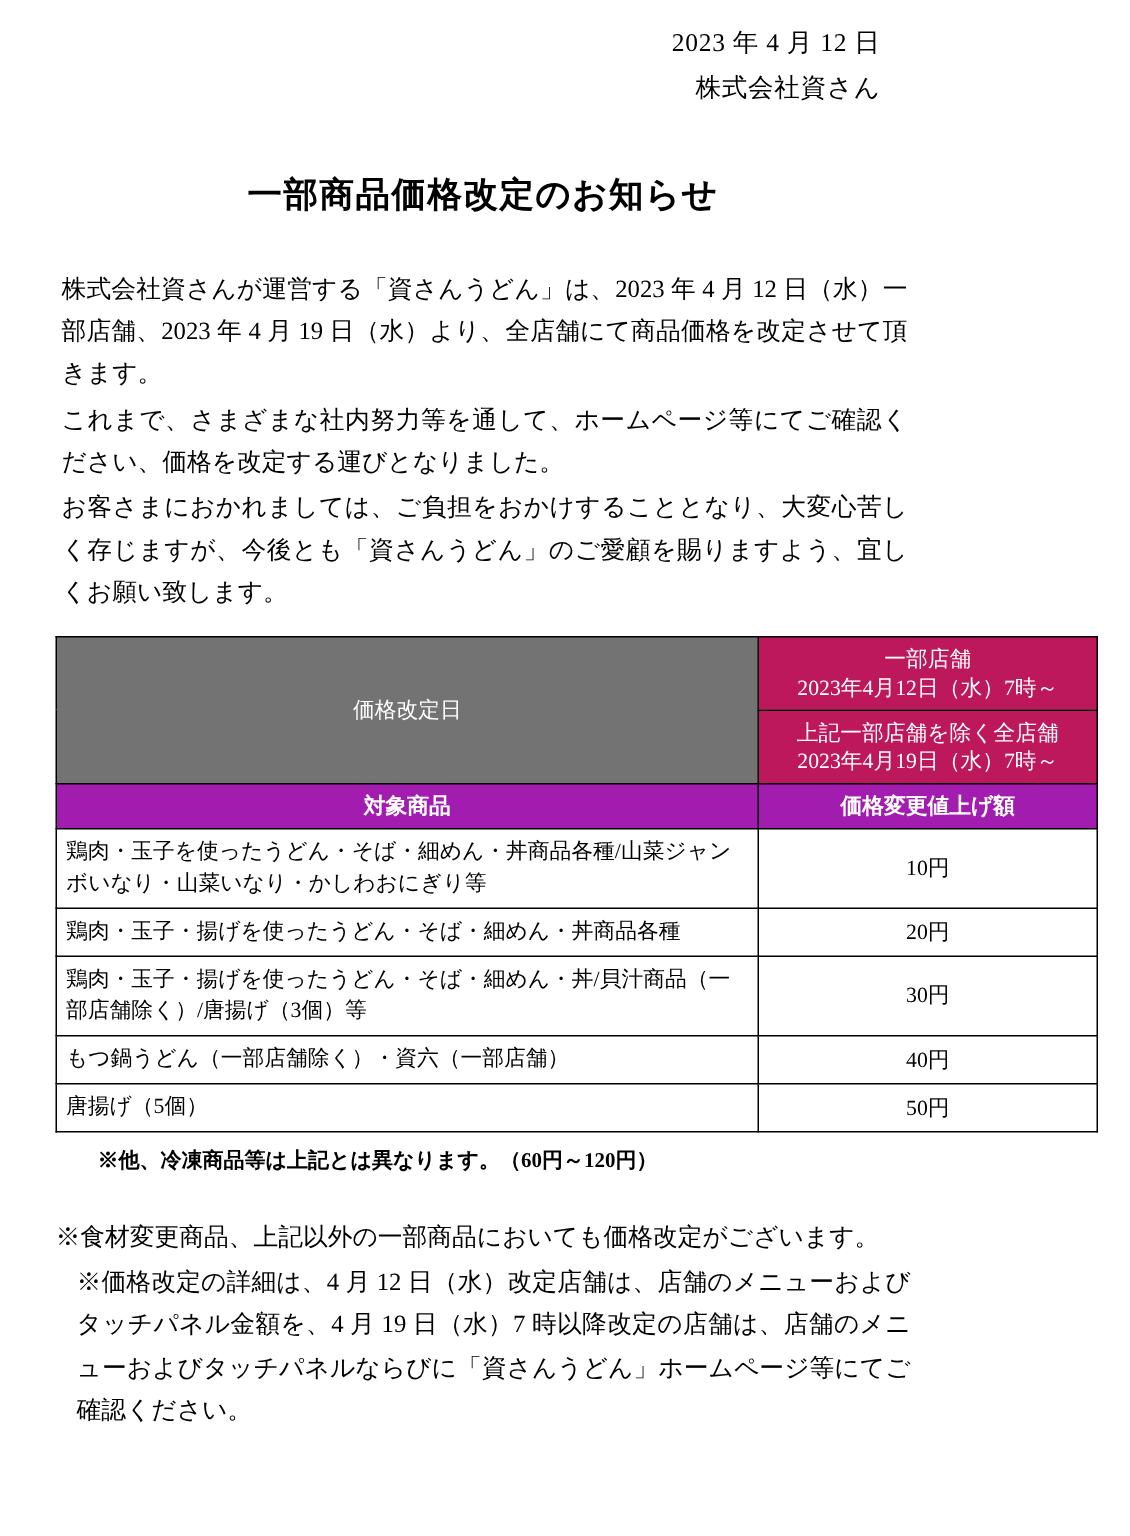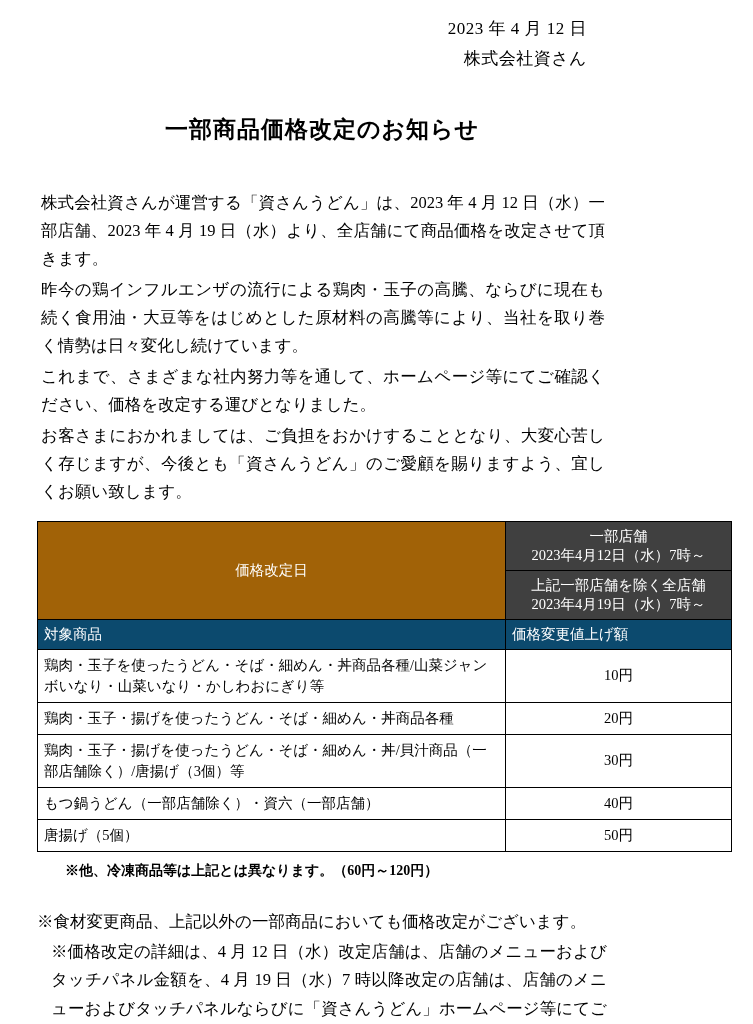--- a/index.html
+++ b/index.html
@@ -29,21 +29,21 @@
   }
   .header-line {
     display: block;
     letter-spacing: 0.5px;
   }
   .doc-title {
     text-align: center;
     font-size: 23px;
     font-weight: bold;
     margin-top: 40px;
-    margin-bottom: 44px;
+    margin-bottom: 34px;
     letter-spacing: 1px;
   }
   .body-text {
     font-size: 16.5px;
     line-height: 1.72;
     text-align: justify;
     text-justify: inter-ideograph;
     margin: 0 2px 0 4px;
   }
   .para {
@@ -56,33 +56,33 @@
     margin: 14px auto 0 auto;
     table-layout: fixed;
   }
   table.price-table td {
     border: 1px solid #000000;
     padding: 5px 6px;
     font-size: 14.5px;
     vertical-align: middle;
   }
   .hdr-black {
-    background: #0c4a6e;
+    background: #a21caf;
     color: #ffffff;
-    text-align: left;
-    font-weight: normal;
+    text-align: center;
+    font-weight: bold;
   }
   .hdr-label {
-    background: #a16207;
+    background: #737373;
     color: #ffffff;
     text-align: center;
     width: 455px;
   }
   .hdr-right {
-    background: #404040;
+    background: #be185d;
     color: #ffffff;
     text-align: center;
   }
   .cell-item {
     text-align: left;
     line-height: 1.45;
   }
   .cell-amount {
     text-align: center;
     width: 228px;
@@ -118,21 +118,20 @@
 
   <div class="header-block">
     <span class="header-line">2023 年 4 月 12 日</span>
     <span class="header-line">株式会社資さん</span>
   </div>
 
   <div class="doc-title">一部商品価格改定のお知らせ</div>
 
   <div class="body-text">
     <span class="para">株式会社資さんが運営する「資さんうどん」は、2023 年 4 月 12 日（水）一部店舗、2023 年 4 月 19 日（水）より、全店舗にて商品価格を改定させて頂きます。</span>
-    <span class="para">昨今の鶏インフルエンザの流行による鶏肉・玉子の高騰、ならびに現在も続く食用油・大豆等をはじめとした原材料の高騰等により、当社を取り巻く情勢は日々変化し続けています。</span>
     <span class="para">これまで、さまざまな社内努力等を通して、ホームページ等にてご確認ください、価格を改定する運びとなりました。</span>
     <span class="para">お客さまにおかれましては、ご負担をおかけすることとなり、大変心苦しく存じますが、今後とも「資さんうどん」のご愛顧を賜りますよう、宜しくお願い致します。</span>
   </div>
 
   <table class="price-table">
     <tbody>
       <tr>
         <td class="hdr-label" rowspan="2">価格改定日</td>
         <td class="hdr-right">
           <div>一部店舗</div>

